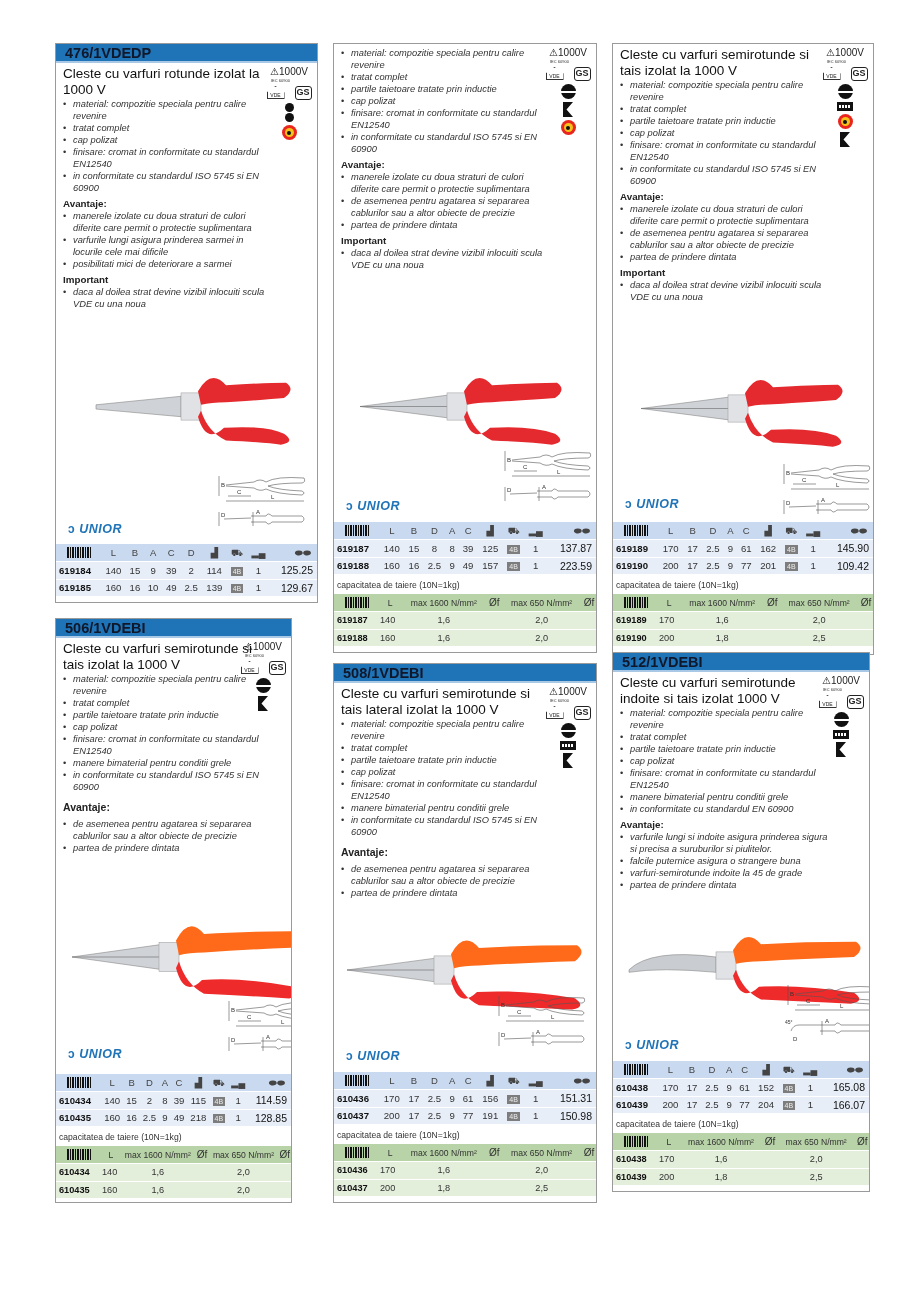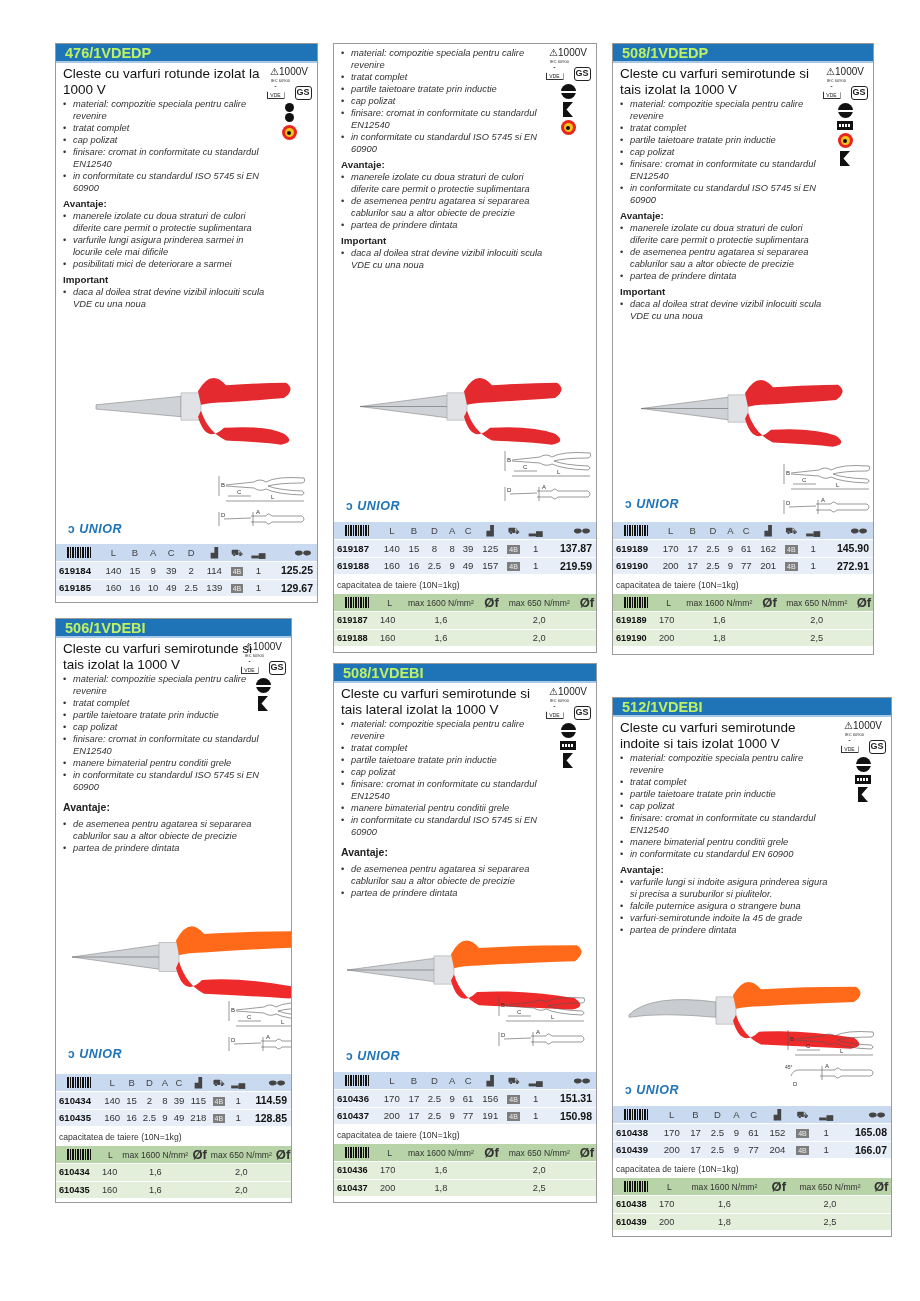--- a/index.html
+++ b/index.html
@@ -1,19 +1,19 @@
 <!DOCTYPE html>
 <html><head>
 <meta charset="utf-8">
 <style>
 *{box-sizing:border-box;margin:0;padding:0}
 html,body{width:920px;height:1301px;background:#fff;font-family:"Liberation Sans",sans-serif;color:#222;overflow:hidden}
 .page{position:relative;width:920px;height:1301px}
 .card{position:absolute;border:1px solid #9a9a9a;background:#fff;overflow:hidden}
-.hdr{background:#1f73b7;color:#bef264;font-weight:bold;font-size:14.5px;height:19px;line-height:19px;padding-left:9px;border-bottom:2px solid #a9c8e6}
+.hdr{background:#1f73b7;color:#0f172a;font-weight:bold;font-size:14.5px;height:19px;line-height:19px;padding-left:9px;border-bottom:2px solid #a9c8e6}
 .body{position:relative;padding:3px 7px 0 7px}
 .title{font-weight:normal;font-size:13.5px;line-height:16px;width:205px;color:#111}
 .feat{list-style:none;font-style:italic;font-size:9.3px;line-height:12px;color:#333;width:210px}
 .feat li{position:relative;padding-left:10px}
 .feat li:before{content:"•";position:absolute;left:0;font-style:normal}
 .sec{font-weight:bold;font-size:9.8px;line-height:13px;margin-top:3px;color:#222}
 .icons{position:absolute;right:8px;top:4px;width:40px;display:flex;flex-direction:column;align-items:center;gap:3px}
 .v1000{font-size:10px;line-height:10px;display:flex;align-items:flex-end}
 .v1000 .tri{font-size:10px}
 .iec{font-size:4px;color:#333;margin-top:-2px;align-self:flex-start;margin-left:2px}
@@ -33,29 +33,29 @@
 .photo{position:absolute}
 .draw{position:absolute;width:92px;height:62px}
 .logo{position:absolute;font-weight:bold;font-style:italic;color:#1f73b7;font-size:12.5px;letter-spacing:.5px;display:flex;align-items:center;gap:4px}
 .logo .mk{font-style:normal;font-size:12px}
 table{border-collapse:collapse;width:100%;font-size:9.6px}
 .spec thead tr{background:#c9d9ef}
 .spec tbody tr{background:#e7eef8}
 .spec td,.spec th{height:17.5px;padding:0 2px;text-align:center;font-weight:normal;color:#333;border-bottom:1px solid #fff}
 .spec th{color:#444;font-size:9.5px}
 .spec td.code{font-weight:bold;text-align:left;padding-left:3px;color:#111;width:45px}
-.spec td.price{font-weight:bold;text-align:right;padding-right:4px;color:#111;font-size:10.5px}
+.spec td.price{font-weight:normal;text-align:right;padding-right:4px;color:#111;font-size:10.5px}
 .pk{display:inline-block;background:#7d7d7d;color:#eee;font-size:7px;padding:0 2px;line-height:9px}
 .barcode{display:inline-block;width:24px;height:11px;background:repeating-linear-gradient(90deg,#111 0 2px,transparent 2px 3px,#111 3px 4px,transparent 4px 5px);vertical-align:middle}
 .cap-label{font-size:8.6px;color:#333;padding:5px 3px 3px 3px;height:19px}
 .cut thead tr{background:#b8d3a7}
 .cut tbody tr{background:#e3eedb}
 .cut td,.cut th{height:17.5px;text-align:center;font-weight:normal;color:#333;font-size:9.2px;border-bottom:1px solid #fff}
 .cut th{font-size:8.6px}
-.cut th.dia{font-weight:bold;font-size:13px}
+.cut th.dia{font-weight:normal;font-size:10px}
 .cut td.code{font-weight:bold;text-align:left;padding-left:3px;color:#111;width:46px}
 </style>
 </head>
 <body>
 
 <div class="page" id="page">
     <div class="card" style="left: 55px; top: 43px; width: 263px; height: 560px;">
       <div class="hdr">476/1VDEDP</div>
       <div class="body">
         <div class="title">Cleste cu varfuri rotunde izolat la 1000 V</div>
@@ -260,21 +260,21 @@
             <tr>
               <td class="code">619188</td>
               <td>160</td>
               <td>16</td>
               <td>2.5</td>
               <td>9</td>
               <td>49</td>
               <td>157</td>
               <td><span class="pk">4B</span></td>
               <td>1</td>
-              <td class="price">219.59</td>
+              <td class="price">223.59</td>
             </tr>
           </tbody>
         </table>
         <div class="cap-label">capacitatea de taiere (10N=1kg)</div>
     <table class="cut">
           <thead>
             <tr>
      <th><span class="barcode"></span></th>
      <th>L</th>
      <th>max 1600 N/mm²</th>
@@ -298,21 +298,20 @@
        <td>1,6</td>
               <td></td>
        <td>2,0</td>
               <td></td>
             </tr>
           </tbody>
         </table>
       </div>
     </div>
     <div class="card" style="left: 612px; top: 43px; width: 262px; height: 612px;">
-      <div class="hdr">508/1VDEDP</div>
       <div class="body">
         <div class="title">Cleste cu varfuri semirotunde si tais izolat la 1000 V</div>
         <ul class="feat">
           <li>material: compozitie speciala pentru calire revenire</li>
           <li>tratat complet</li>
           <li>partile taietoare tratate prin inductie</li>
           <li>cap polizat</li>
           <li>finisare: cromat in conformitate cu standardul EN12540</li>
           <li>in conformitate cu standardul ISO 5745 si EN 60900</li>
         </ul>
@@ -402,21 +401,21 @@
             <tr>
               <td class="code">619190</td>
               <td>200</td>
               <td>17</td>
               <td>2.5</td>
               <td>9</td>
               <td>77</td>
               <td>201</td>
               <td><span class="pk">4B</span></td>
               <td>1</td>
-              <td class="price">272.91</td>
+              <td class="price">109.42</td>
             </tr>
           </tbody>
         </table>
         <div class="cap-label">capacitatea de taiere (10N=1kg)</div>
     <table class="cut">
           <thead>
             <tr>
      <th><span class="barcode"></span></th>
      <th>L</th>
      <th>max 1600 N/mm²</th>
@@ -708,21 +707,21 @@
        <td style="text-align:left">200</td>
        <td>1,8</td>
               <td></td>
        <td>2,5</td>
               <td></td>
             </tr>
           </tbody>
         </table>
       </div>
     </div>
-    <div class="card" style="left: 612px; top: 697px; width: 280px; height: 540px;">
+    <div class="card" style="left: 612px; top: 652px; width: 258px; height: 540px;">
       <div class="hdr">512/1VDEBI</div>
       <div class="body">
         <div class="title">Cleste cu varfuri semirotunde indoite si tais izolat 1000 V</div>
         <ul class="feat">
           <li>material: compozitie speciala pentru calire revenire</li>
           <li>tratat complet</li>
           <li>partile taietoare tratate prin inductie</li>
           <li>cap polizat</li>
           <li>finisare: cromat in conformitate cu standardul EN12540</li>
           <li>manere bimaterial pentru conditii grele</li>

